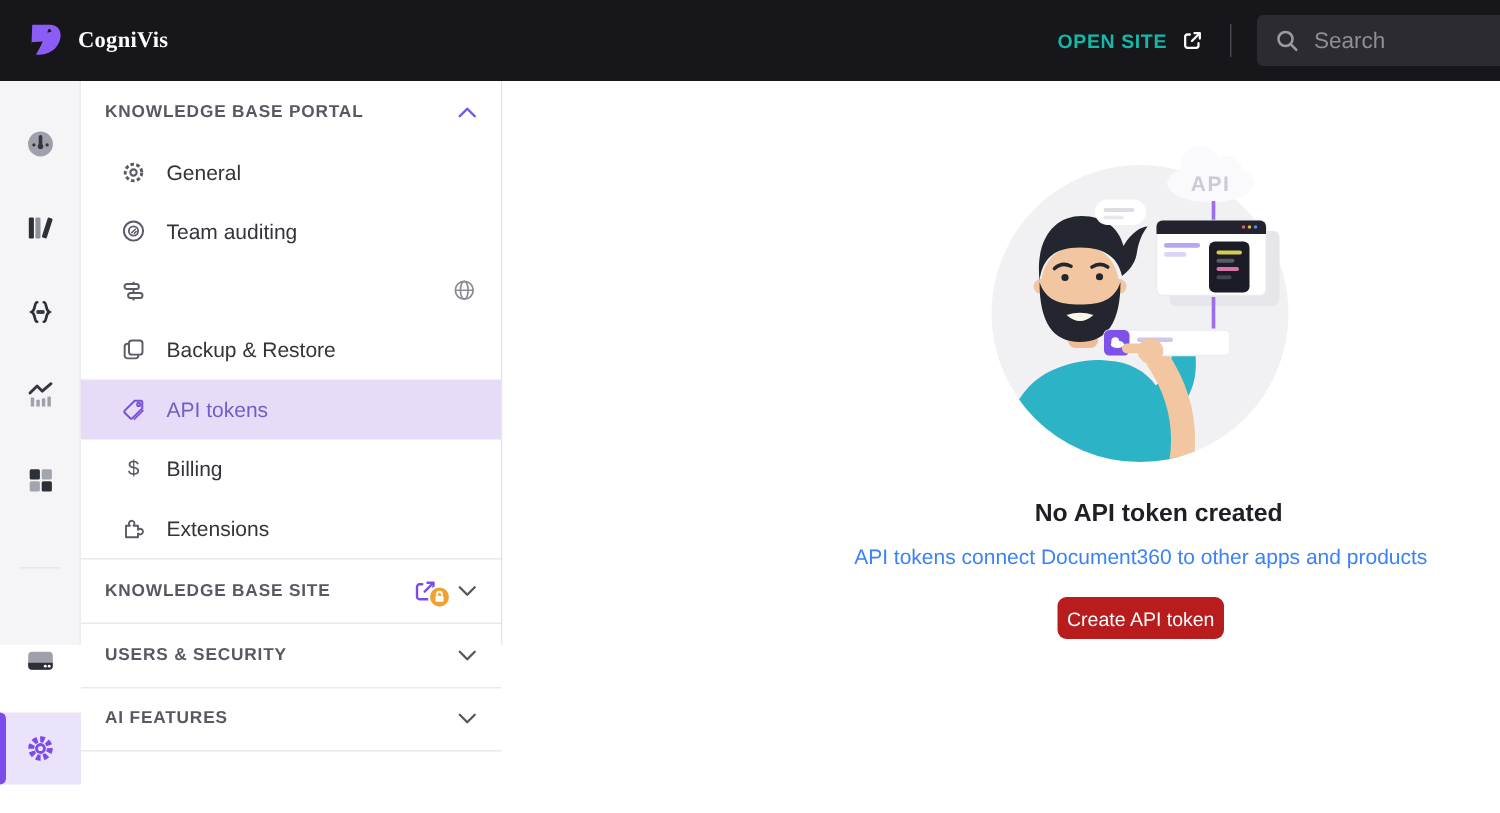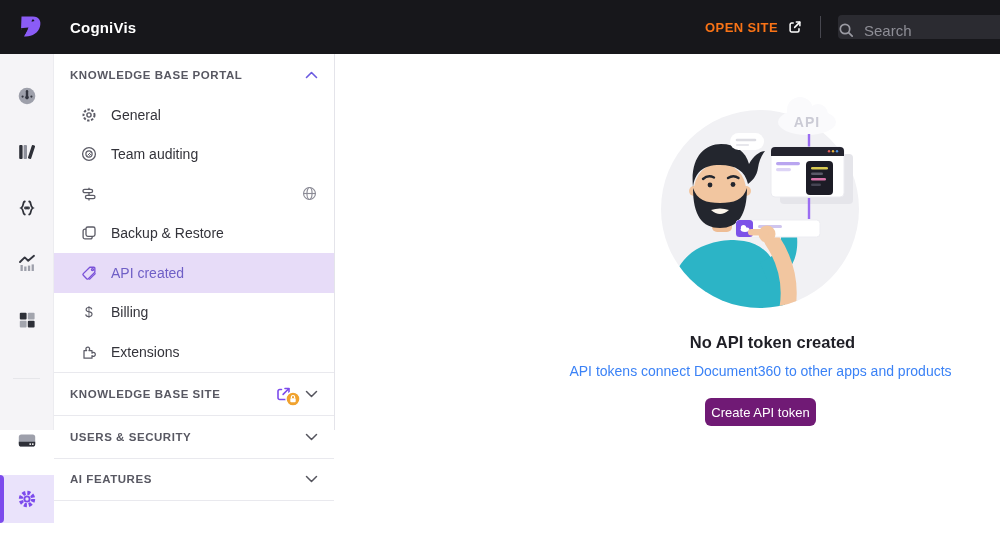--- a/index.html
+++ b/index.html
@@ -1,28 +1,28 @@
 <!DOCTYPE html>
 <html><head>
 <meta charset="utf-8">
 <style>
   * { margin:0; padding:0; box-sizing:border-box; }
   html,body { width:1000px; height:542px; overflow:hidden; background:#fff;
               font-family:"Liberation Sans", sans-serif; }
 
   
   .topbar { height:54px; background:#17171b; display:flex; align-items:center; padding-left:12px; }
-  .brand { display:flex; align-items:center; gap:28px; cursor:pointer; }
+  .brand { display:flex; align-items:center; gap:10px; cursor:pointer;font-family:Liberation Serif, serif; }
   .brand-name { color:#fff; font-size:15px; font-weight:700; letter-spacing:.2px; }
   .topbar-spacer { flex:1; }
-  .open-site { display:flex; align-items:flex-end; gap:9px; color:#f97316; font-size:13px;
+  .open-site { display:flex; align-items:flex-end; gap:9px; color:#14b8a6; font-size:13px;
                font-weight:700; letter-spacing:.4px; cursor:pointer; }
   .topbar-divider { width:1px; height:22px; background:#47474f; margin:0 17px; }
-  .searchbox { width:162px; height:24px; background:#2b2b31; border-radius:4px 0 0 4px;
-               display:flex; align-items:flex-end; gap:9px; padding-left:0; }
+  .searchbox { width:162px; height:34px; background:#2b2b31; border-radius:4px 0 0 4px;
+               display:flex; align-items:center; gap:9px; padding-left:12px; }
   .searchbox input { background:transparent; border:none; outline:none; color:#e8e8ea;
                      font-size:15px; width:110px; font-family:"Liberation Sans",sans-serif; }
   .searchbox input::placeholder { color:#8e8e96; }
 
   
   .app { display:flex; height:376px; }
 
   
   .rail { width:54px; background:#f5f4f7; border-right:1px solid #ececf0; position:relative; flex:none; }
   .rail-item { position:absolute; left:0; width:54px; height:40px; display:flex;
@@ -52,21 +52,21 @@
   .lock-badge { position:absolute; right:-8px; bottom:-8px; }
   .collapsed-head .chev { margin-left:12px; }
 
   
   .main { flex:1; background:#fff; display:flex; flex-direction:column; align-items:center; }
   .empty { display:flex; flex-direction:column; align-items:center; transform:translateX(93px); }
   .illus { margin-top:30px; }
   .empty-title { margin-top:13px; font-size:16.5px; font-weight:700; color:#1f1f26;padding-left:24px; }
   .empty-desc { margin-top:11px; font-size:14px; color:#3b82f6; }
   .cta { margin-top:19px; height:28px; padding:0 6px; border:none; border-radius:6px;
-         background:#701a75; color:#fff; font-size:13px; font-family:"Liberation Sans",sans-serif;
+         background:#b91c1c; color:#fff; font-size:13px; font-family:"Liberation Sans",sans-serif;
          cursor:pointer; }
 </style>
 </head>
 <body>
 
 <div class="topbar">
   <div class="brand">
     <span style="display:flex;">
       <svg width="30" height="30" viewBox="0 0 30 30">
         <path d="M9.5 4.5 L21 4.5 C27 4.5 29.5 9 28 14.5 C26.3 20.8 20.5 24.5 13.8 24.5 L12 24.5 L15.8 17.2 L9 17.2 Z" fill="#8b5cf6"></path>
@@ -226,21 +226,21 @@
 
 
     <div class="item selected">
       <span class="it-icon">
         <svg width="18" height="18" viewBox="0 0 18 18" fill="none" stroke="currentColor" stroke-width="1.35" stroke-linejoin="round">
           <path d="M9.8 3.2 h4.1 a0.95 0.95 0 0 1 0.95 0.95 v4.1 L8.4 14.7 a1.25 1.25 0 0 1 -1.75 0 L3.3 11.35 a1.25 1.25 0 0 1 0 -1.75 Z"></path>
           <circle cx="12.5" cy="5.6" r="1.05"></circle>
           <path d="M15.6 9.4 L9.3 15.7" stroke-width="1.1"></path>
         </svg>
       </span>
-      <span class="it-label">API created</span>
+      <span class="it-label">API tokens</span>
     </div>
 
     <div class="item">
       <span class="it-icon">
         <svg width="18" height="18" viewBox="0 0 18 18">
           <text x="9" y="13.6" text-anchor="middle" font-size="14" fill="currentColor" font-family="Liberation Sans, sans-serif">$</text>
         </svg>
       </span>
       <span class="it-label">Billing</span>
     </div>

